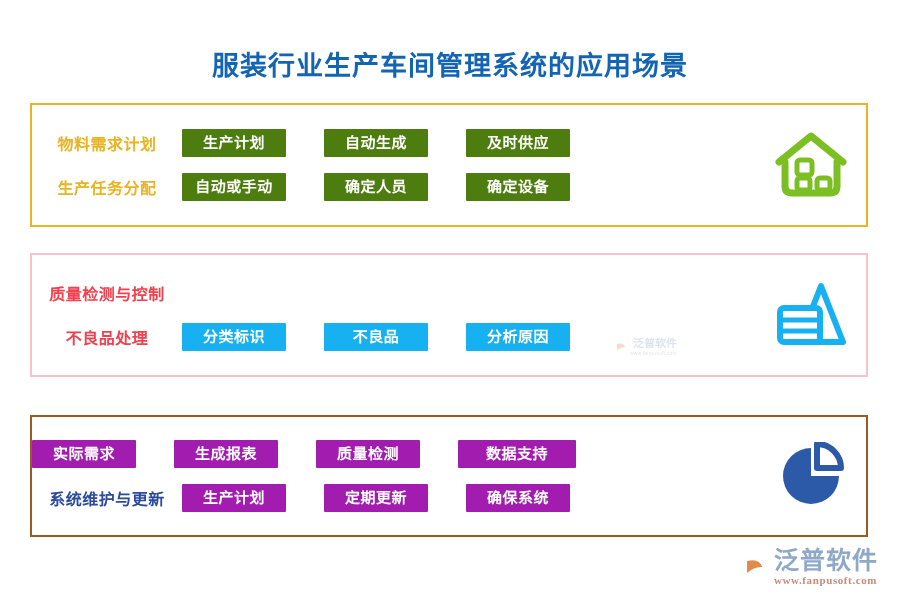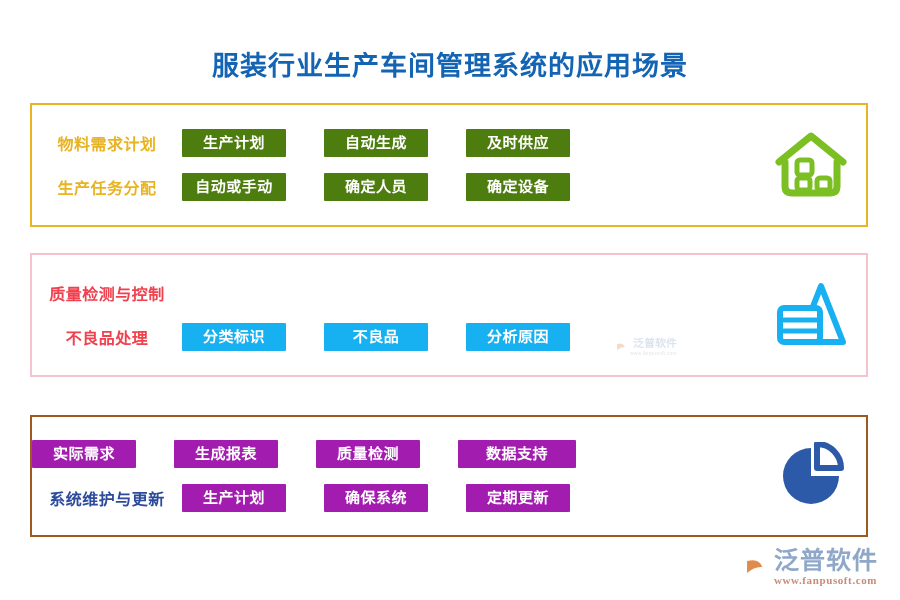--- a/index.html
+++ b/index.html
@@ -270,22 +270,22 @@
           <div class="chip w4">生成报表</div>
           <div class="chip w4">质量检测</div>
           <div class="chip w5">数据支持</div>
         </div>
       </div>
 
       <div class="row">
         <div class="row-label">系统维护与更新</div>
         <div class="chips">
           <div class="chip w4">生产计划</div>
+          <div class="chip w4">定期更新</div>
           <div class="chip w4">确保系统</div>
-          <div class="chip w4">定期更新</div>
         </div>
       </div>
 
     </div>
 
     <div class="icon-slot">
       <svg width="68" height="68" viewBox="0 0 68 68">
         <path d="M34 6 A28 28 0 1 0 62 34 L34 34 Z" fill="#2c5aa8"></path>
         <path d="M40 2 L40 26 L64 26 A24 24 0 0 0 40 2 Z" fill="none" stroke="#2c5aa8" stroke-width="6" stroke-linejoin="round"></path>
       </svg>

